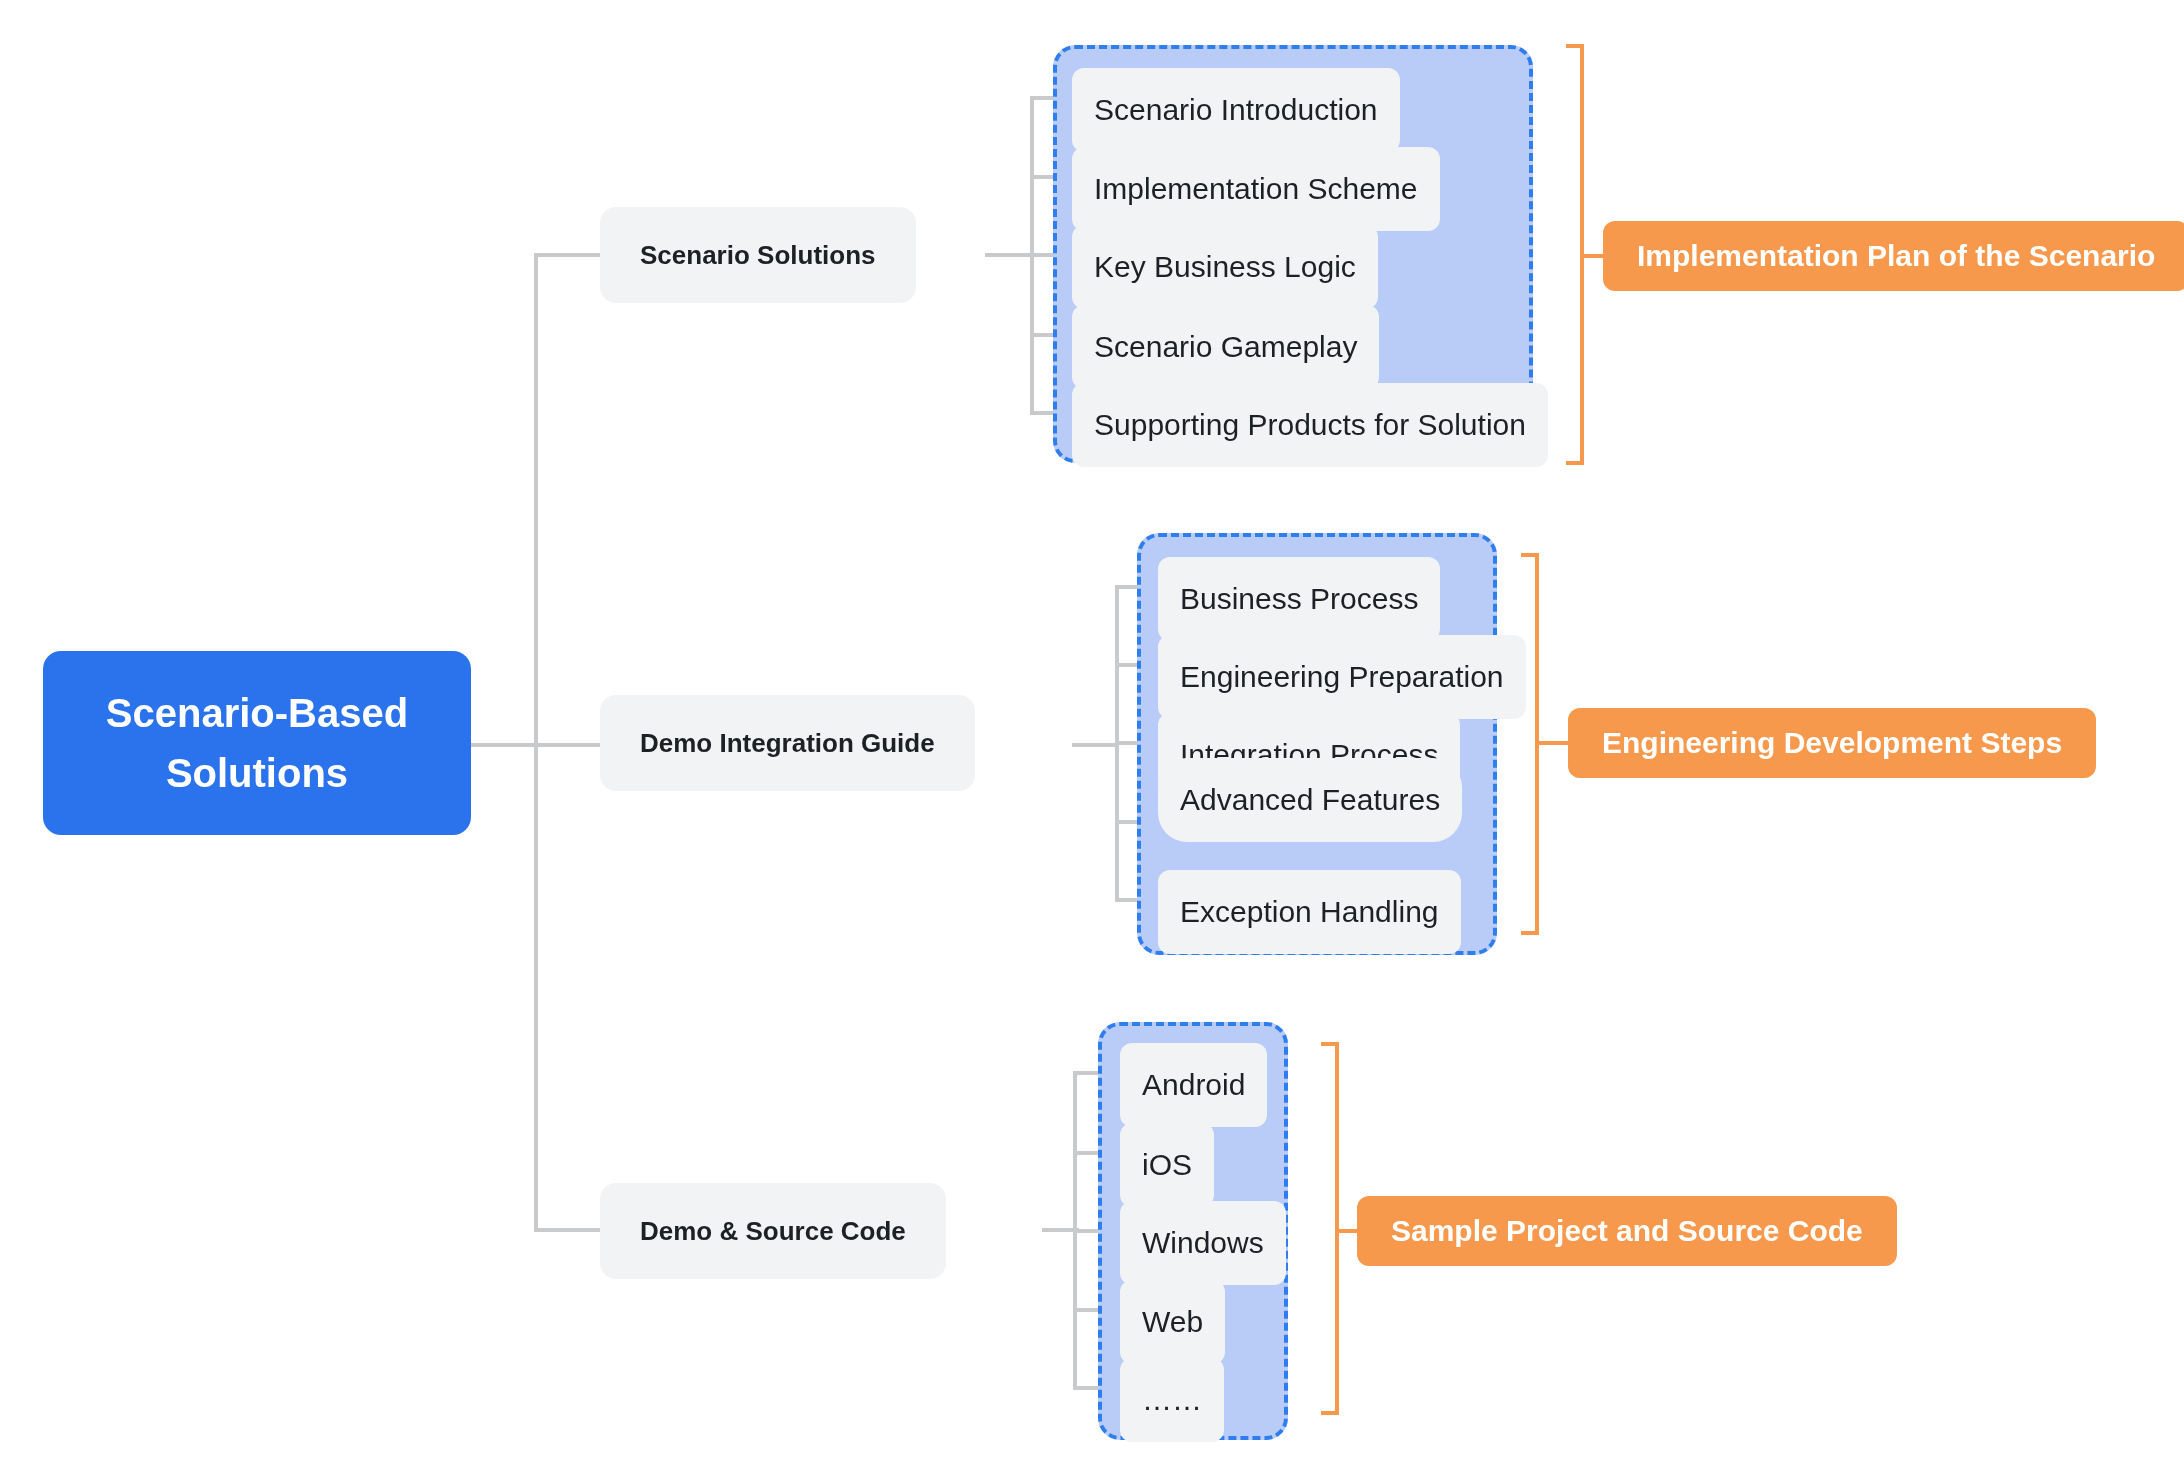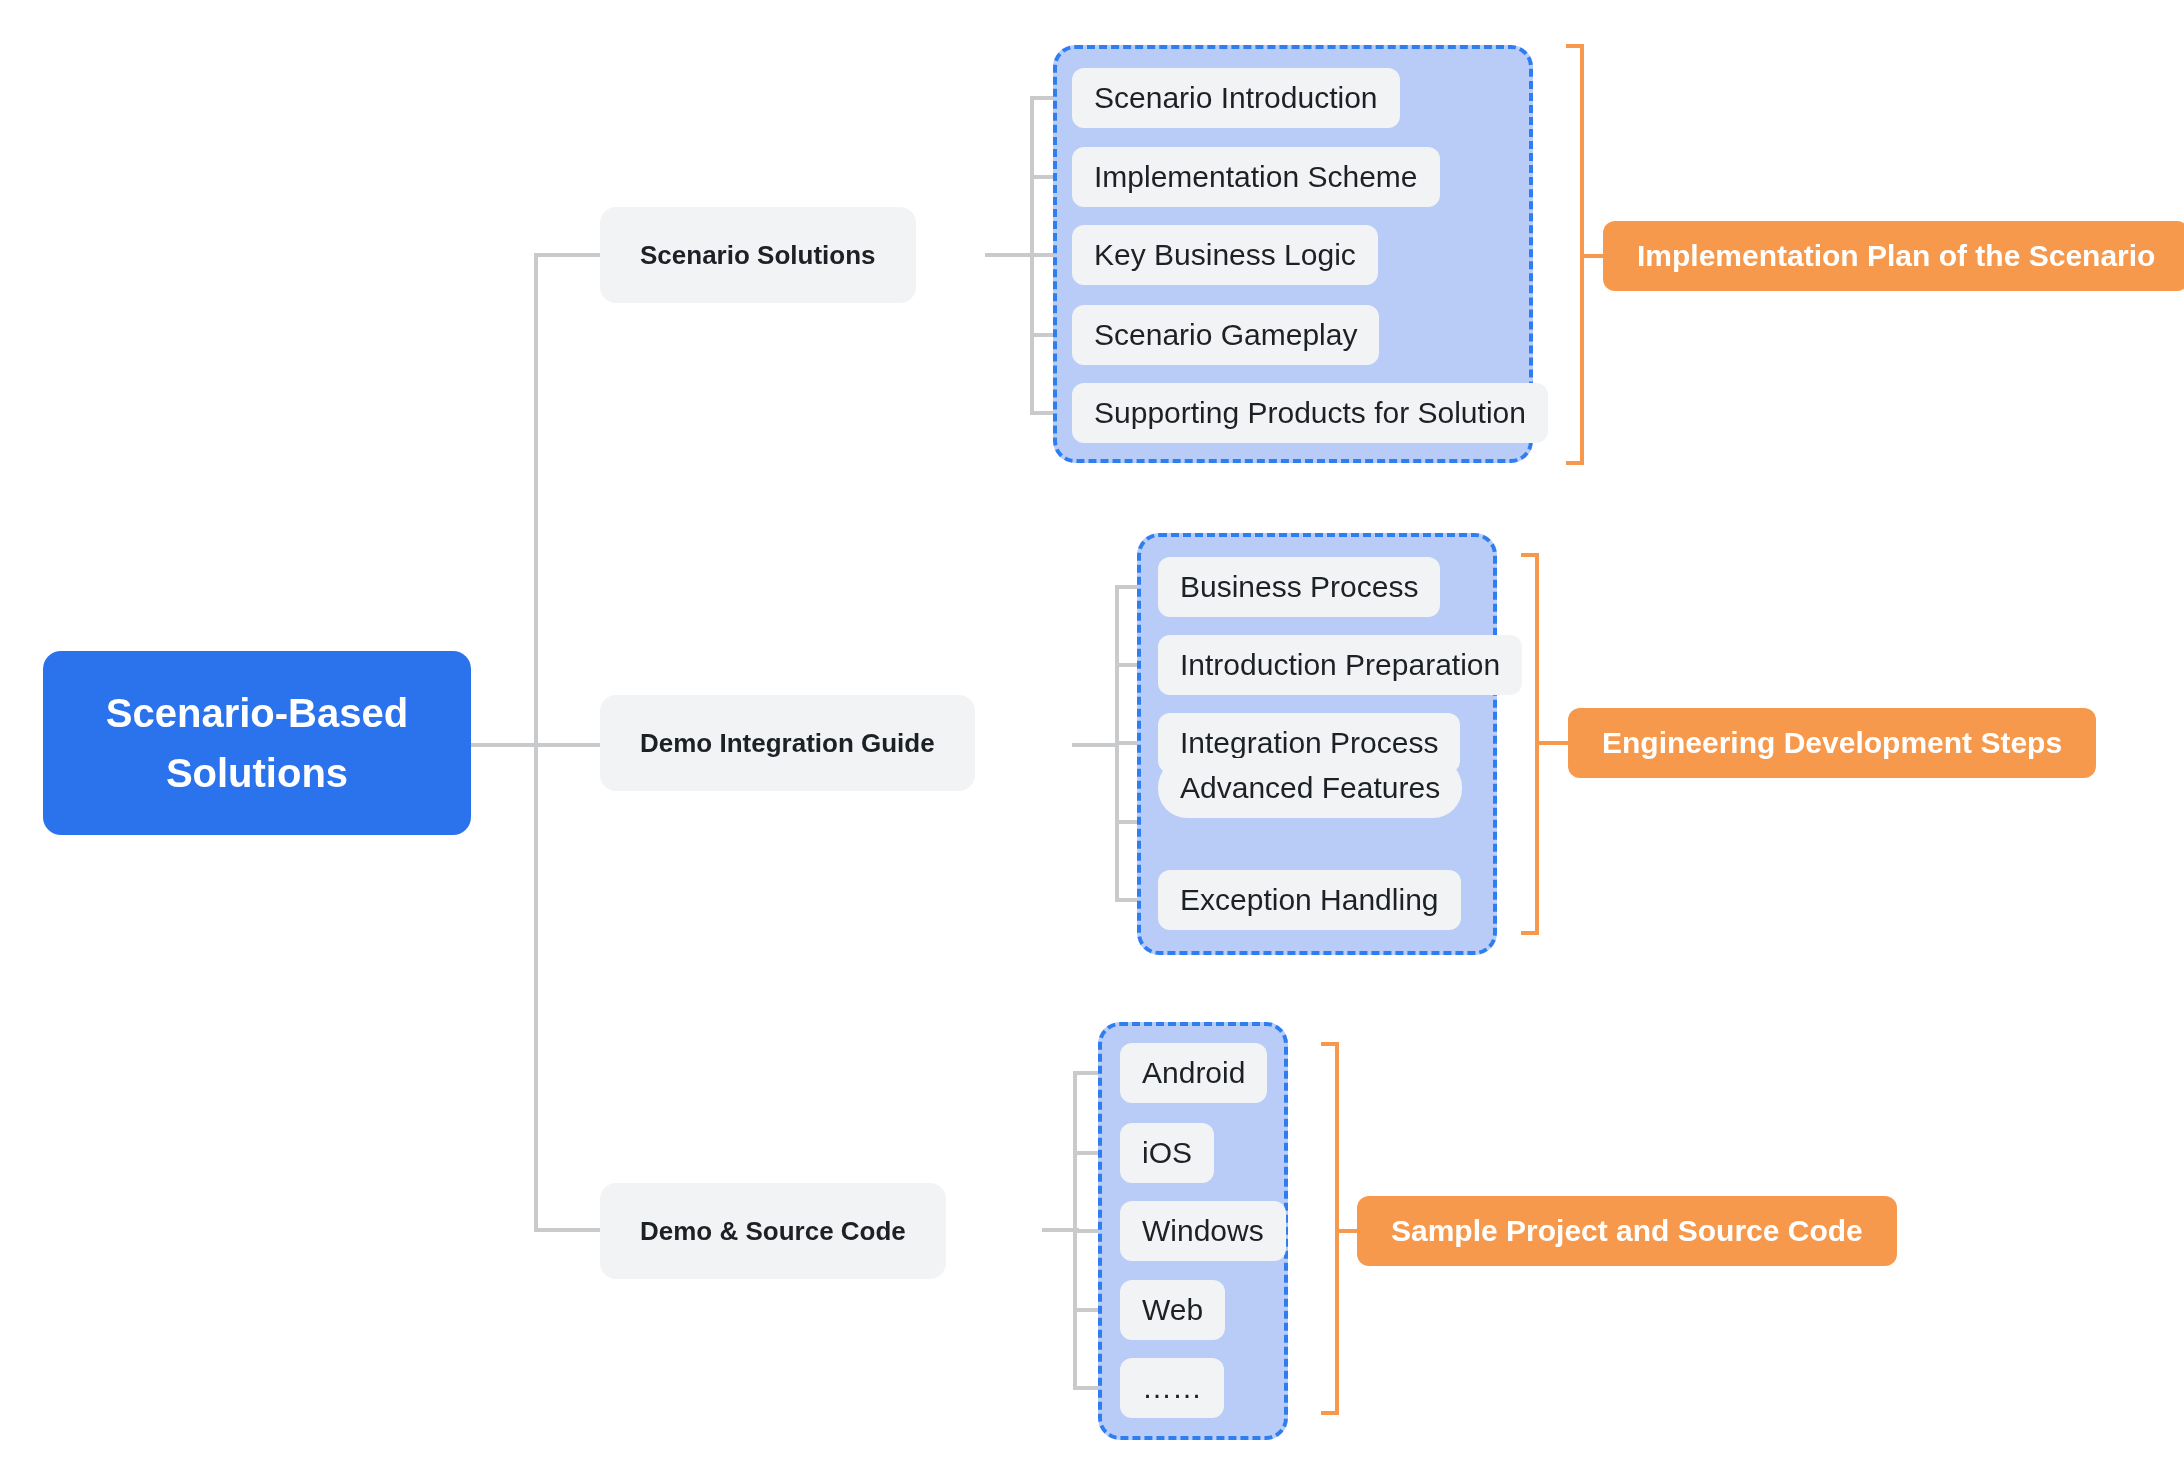--- a/index.html
+++ b/index.html
@@ -28,21 +28,21 @@
     background:var(--pill-fill);border-radius:16px;font-weight:bold;font-size:26px;
     color:var(--ink);padding:0 40px;white-space:nowrap;
   }
   .group{
     position:absolute;background:var(--group-fill);
     border:4px dashed var(--dash-blue);border-radius:22px;box-sizing:border-box;
   }
   .pill{
     position:absolute;height:60px;display:inline-flex;align-items:center;
     background:var(--pill-fill);border-radius:12px;font-size:30px;color:var(--ink);
-    padding:0 22px;white-space:nowrap;
+    padding:12px 22px;white-space:nowrap;
   }
   .bracket{position:absolute;background:var(--orange);}
   .annotation{
     position:absolute;height:70px;display:inline-flex;align-items:center;justify-content:center;
     background:var(--orange);border-radius:12px;color:#ffffff;font-weight:bold;
     font-size:30px;padding:0 34px;white-space:nowrap;
   }
 </style>
 </head>
 <body>
@@ -110,21 +110,21 @@
       <span>Scenario Gameplay</span>
     </div>
   <div class="pill" style="left:1072px;top:383px;">
       <span>Supporting Products for Solution</span>
     </div>
 
   <div class="pill" style="left:1158px;top:557px;">
       <span>Business Process</span>
     </div>
   <div class="pill" style="left:1158px;top:635px;">
-      <span>Introduction Preparation</span>
+      <span>Engineering Preparation</span>
     </div>
   <div class="pill" style="left:1158px;top:713px;">
       <span>Integration Process</span>
     </div>
   <div class="pill" style="left:1158px;top:758px;border-radius:29px;">
       <span>Advanced Features</span>
     </div>
   <div class="pill" style="left:1158px;top:870px;">
       <span>Exception Handling</span>
     </div>

